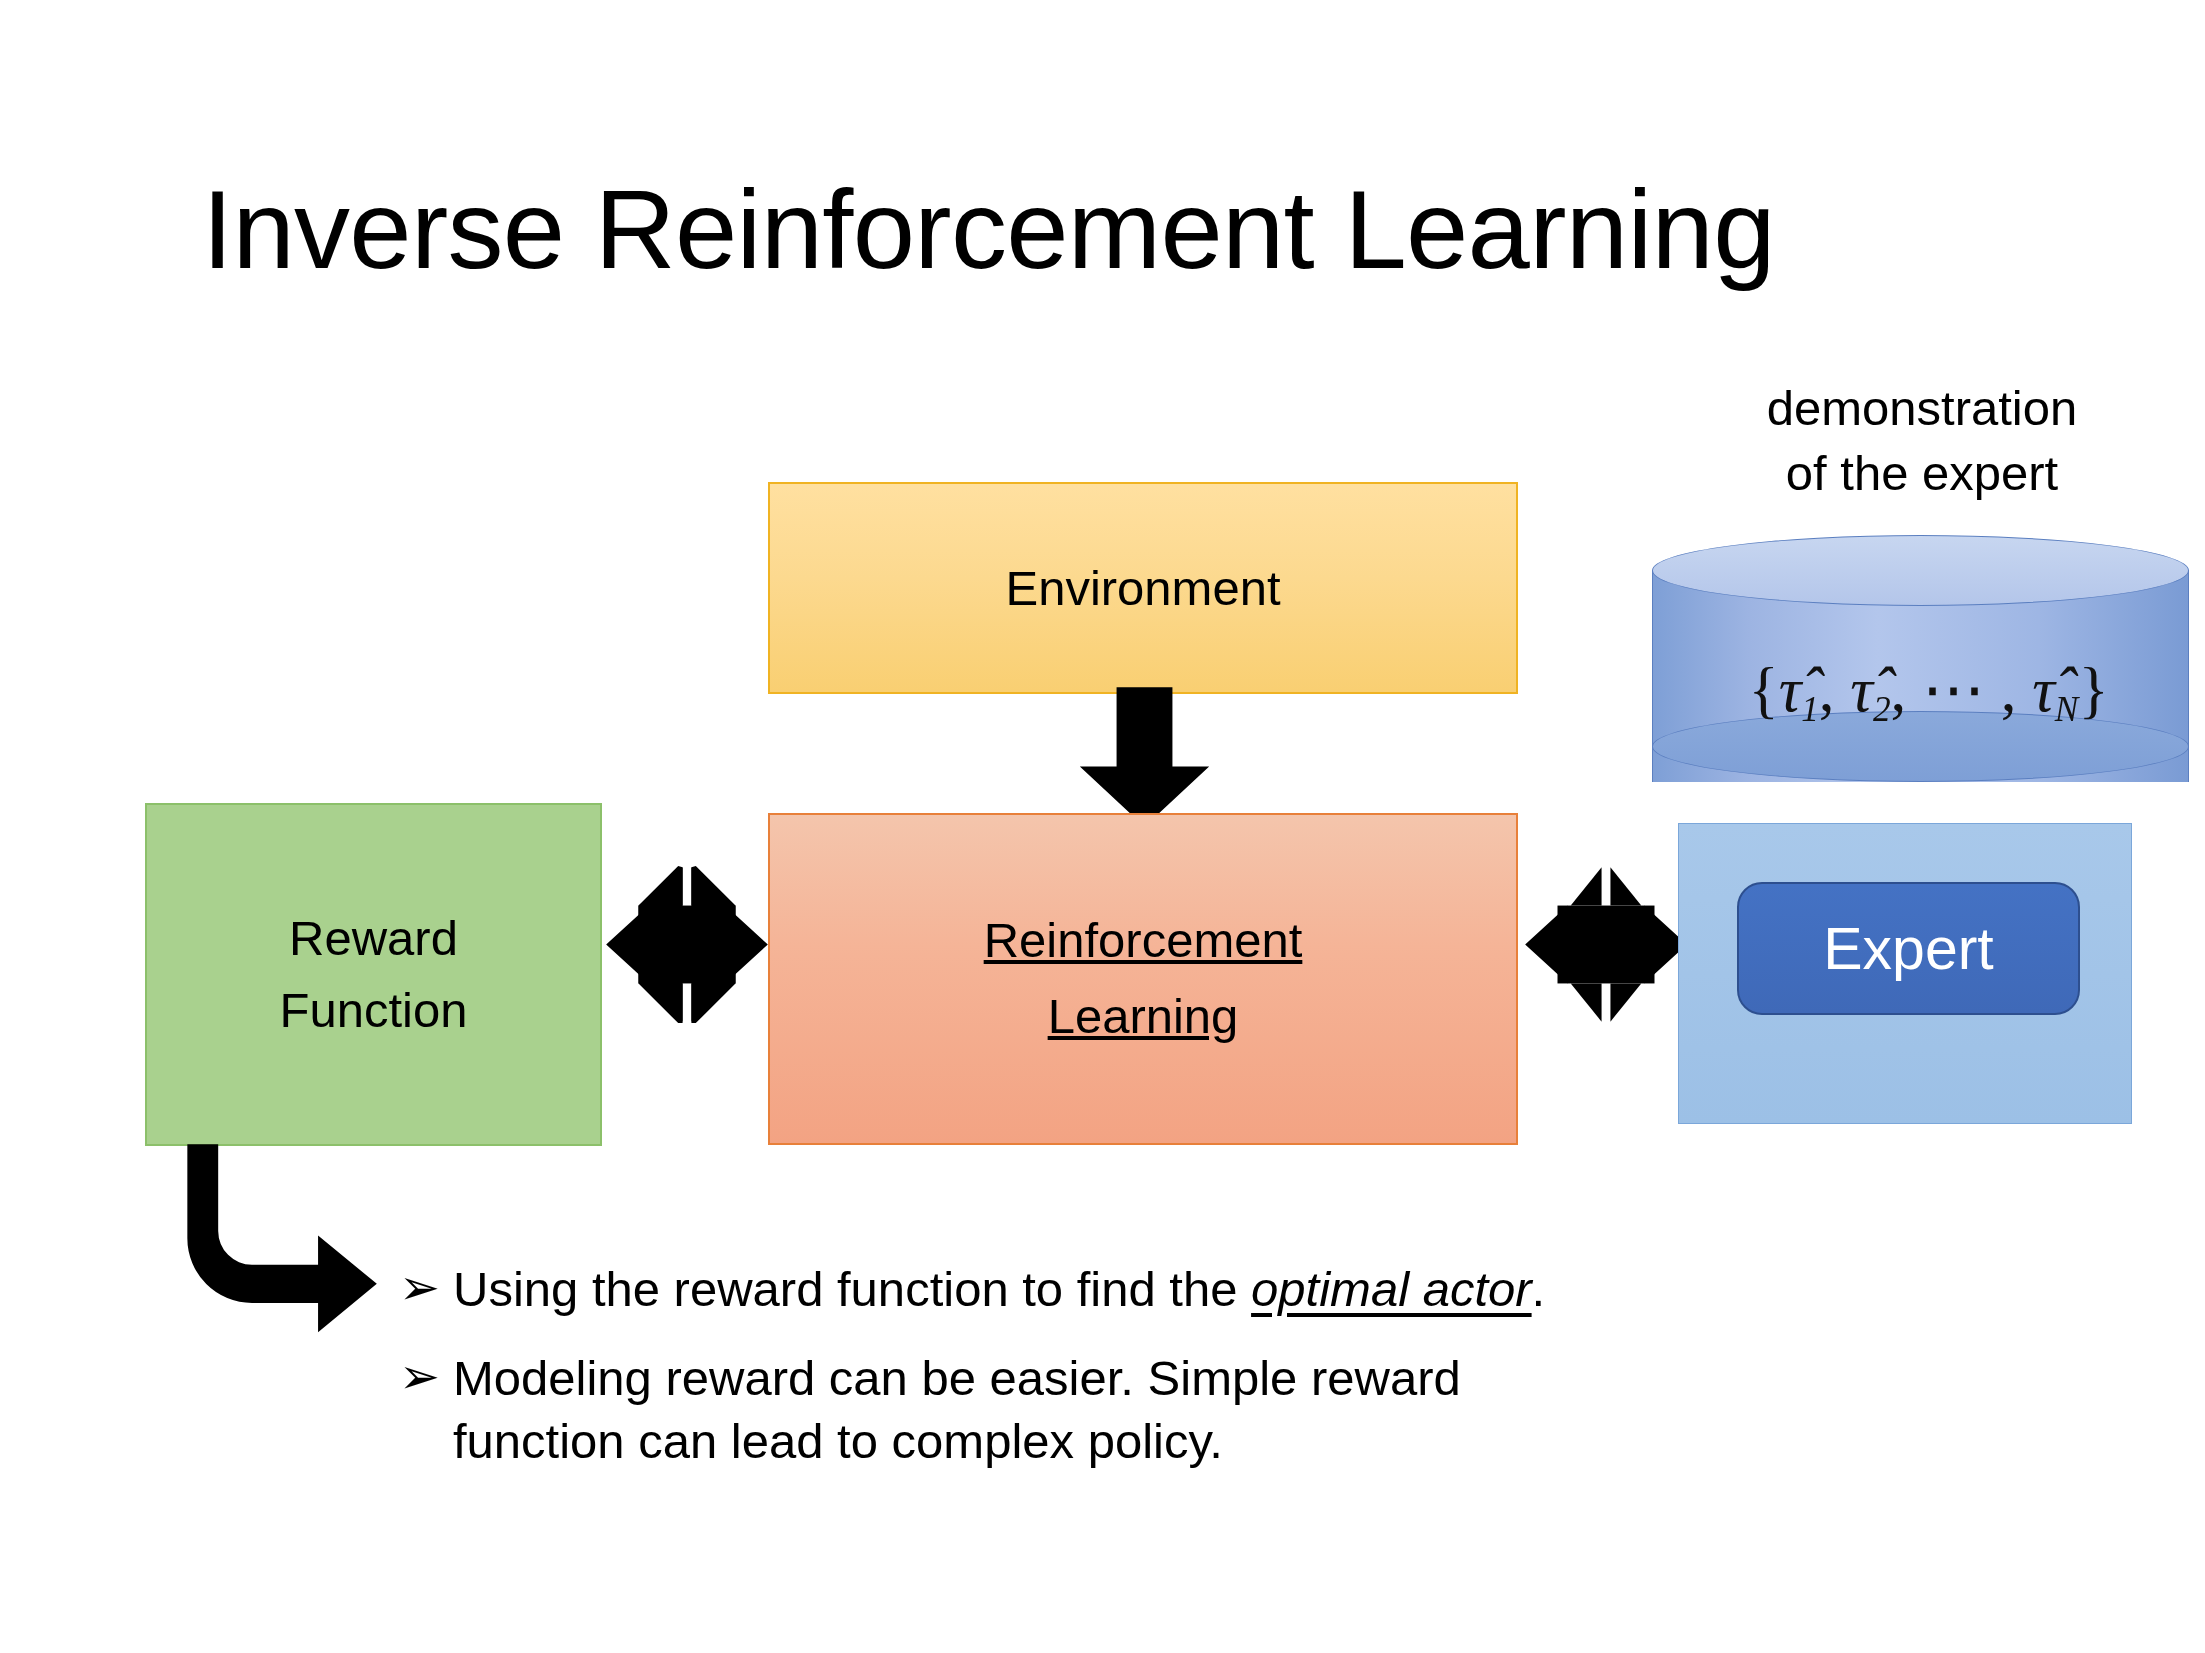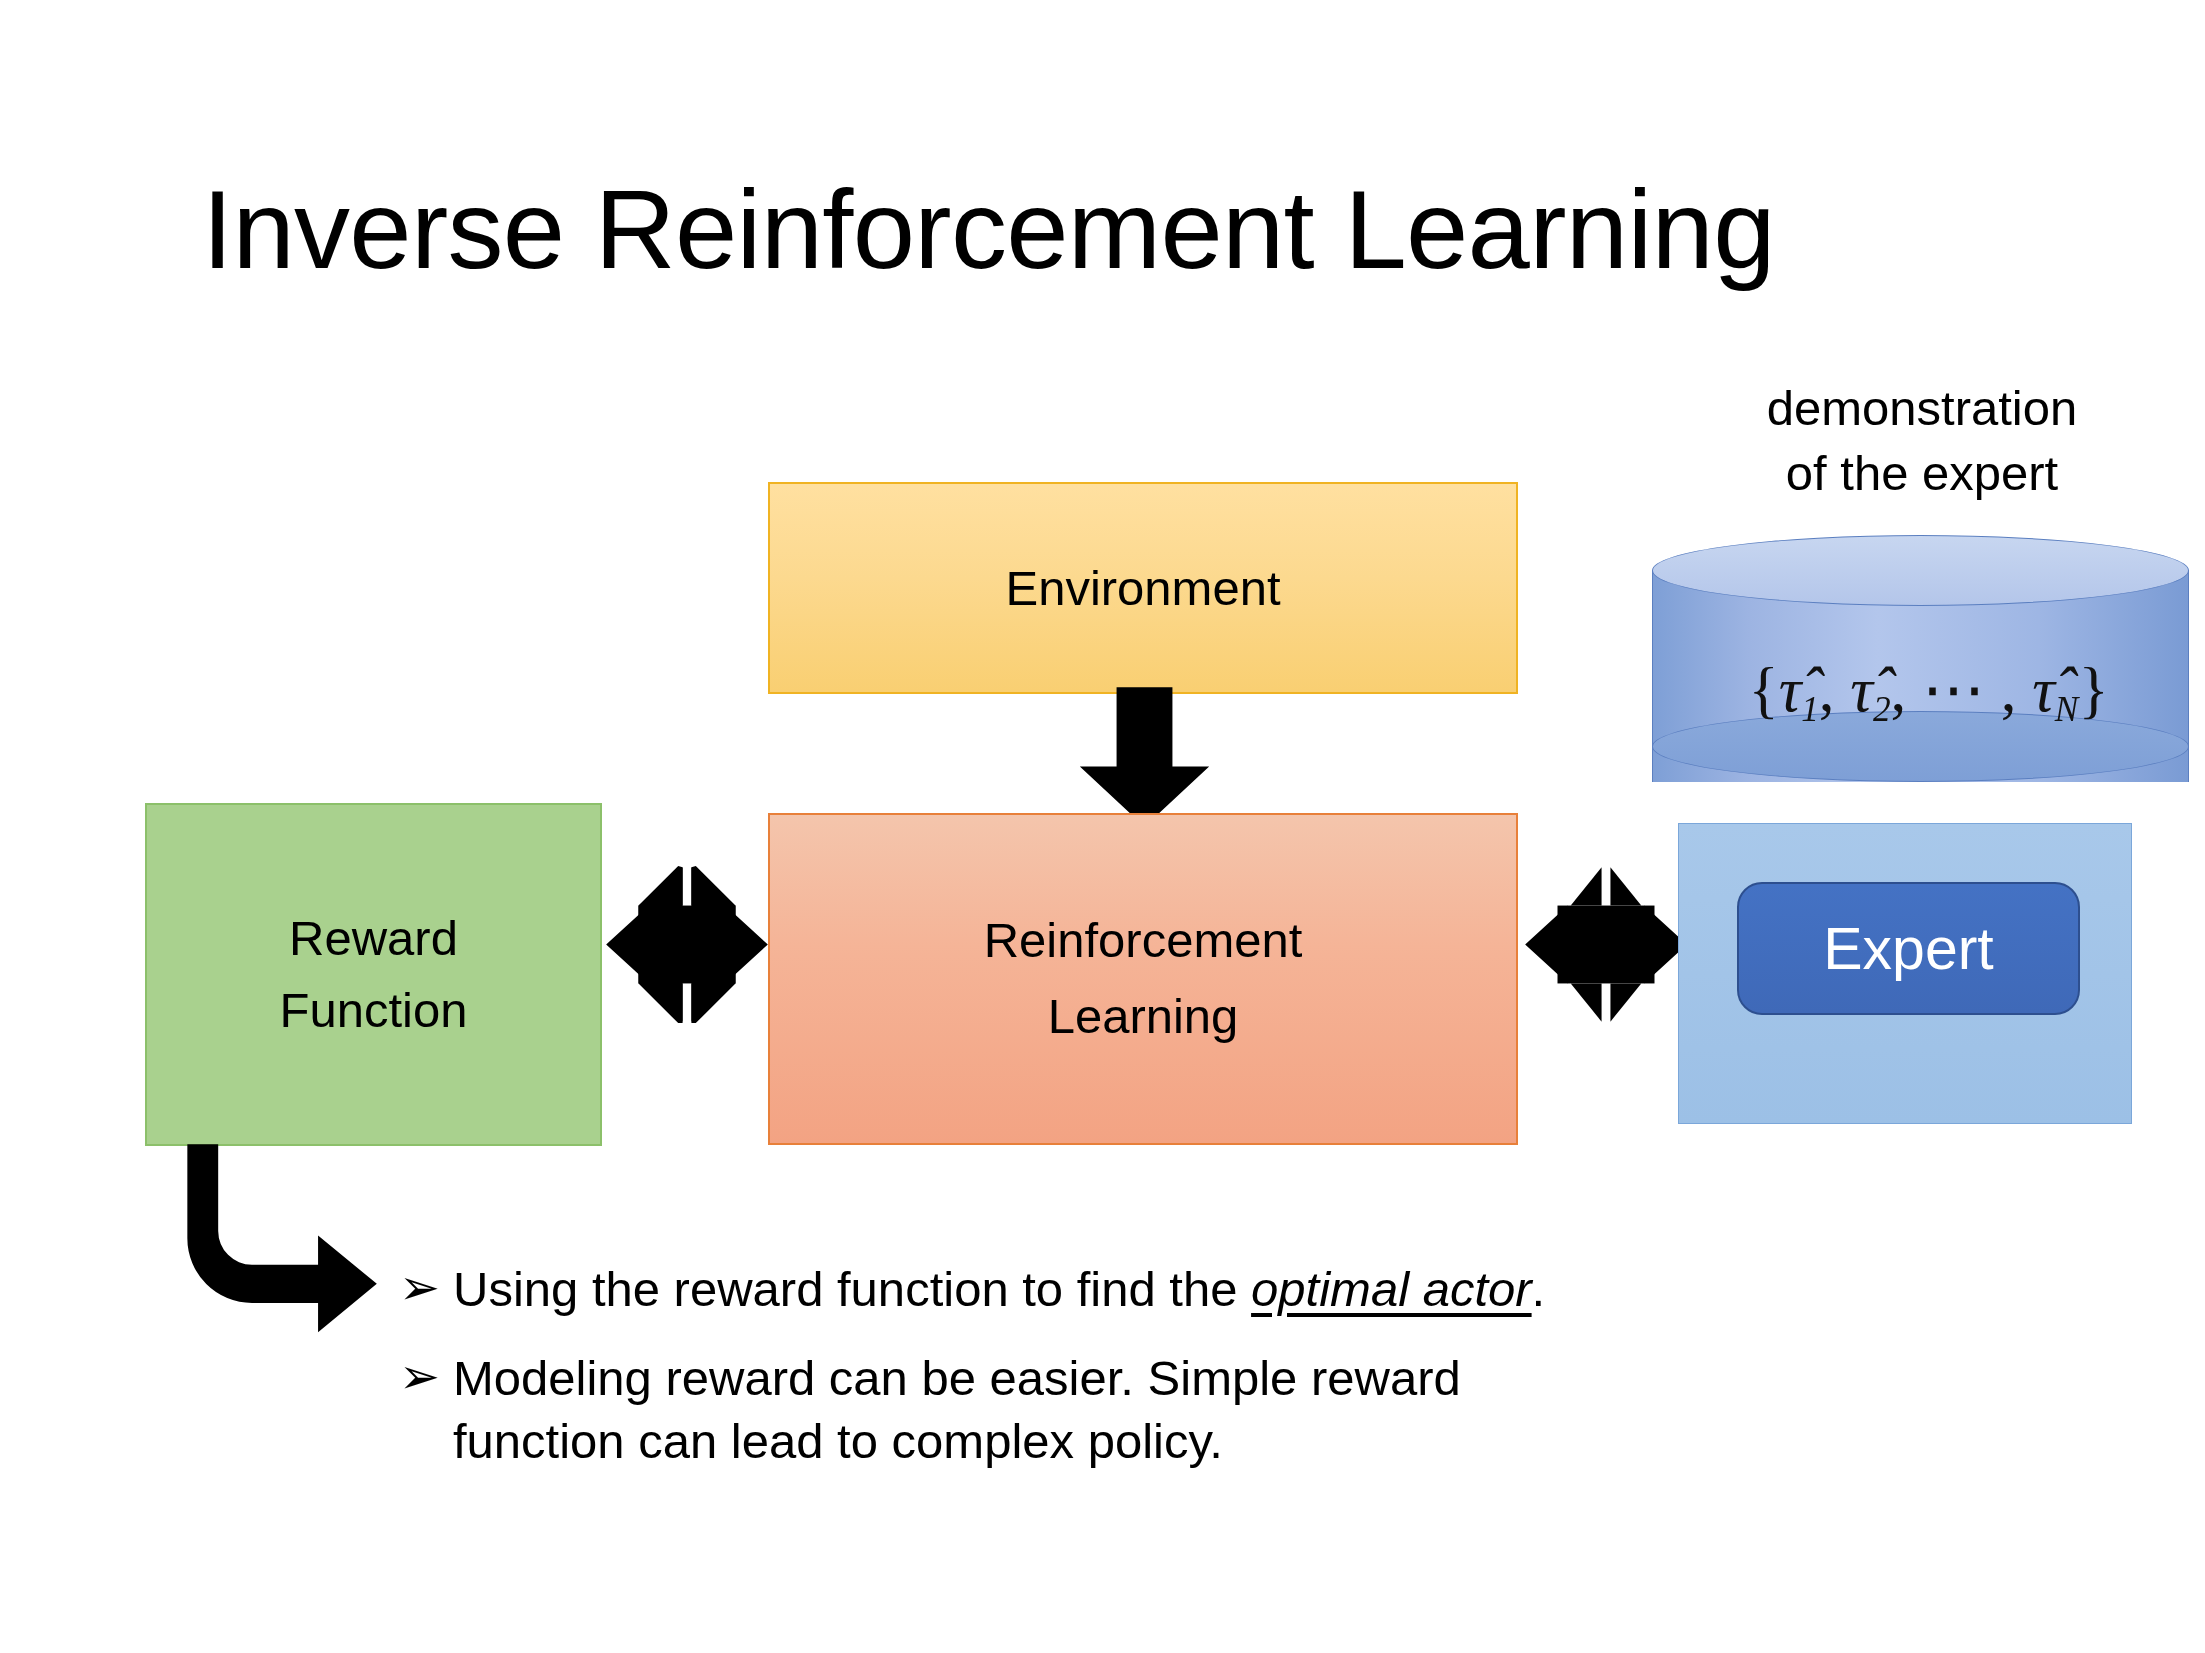--- a/index.html
+++ b/index.html
@@ -61,20 +61,21 @@
     border: 2.2px solid #f0b323;
   }
 
   #rl-box {
     left: 735px;
     top: 813px;
     width: 750px;
     height: 332px;
     background: linear-gradient(180deg, #f4c5ac 0%, #f5b497 40%, #f3a383 100%);
     border: 2.2px solid #e8803a;
+    text-decoration: underline;
   }
   #rl-box .box-label { line-height: 1.55; }
 
   #reward-box {
     left: 112px;
     top: 803px;
     width: 457px;
     height: 343px;
     background: #a9d18e;
     border: 2.2px solid #8cc06a;

